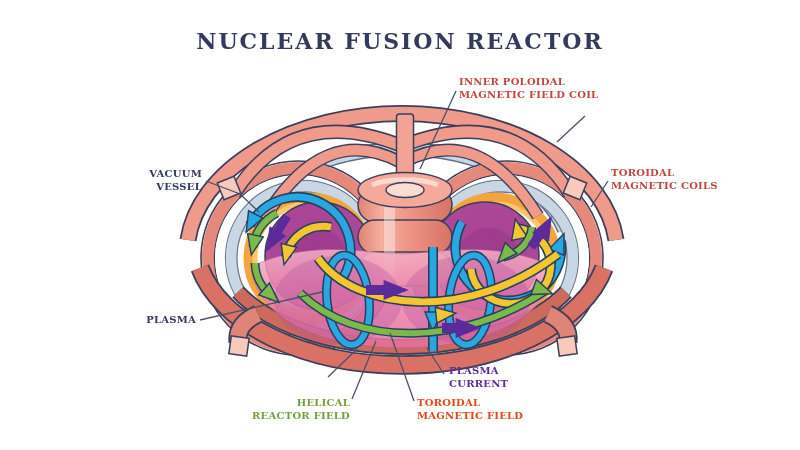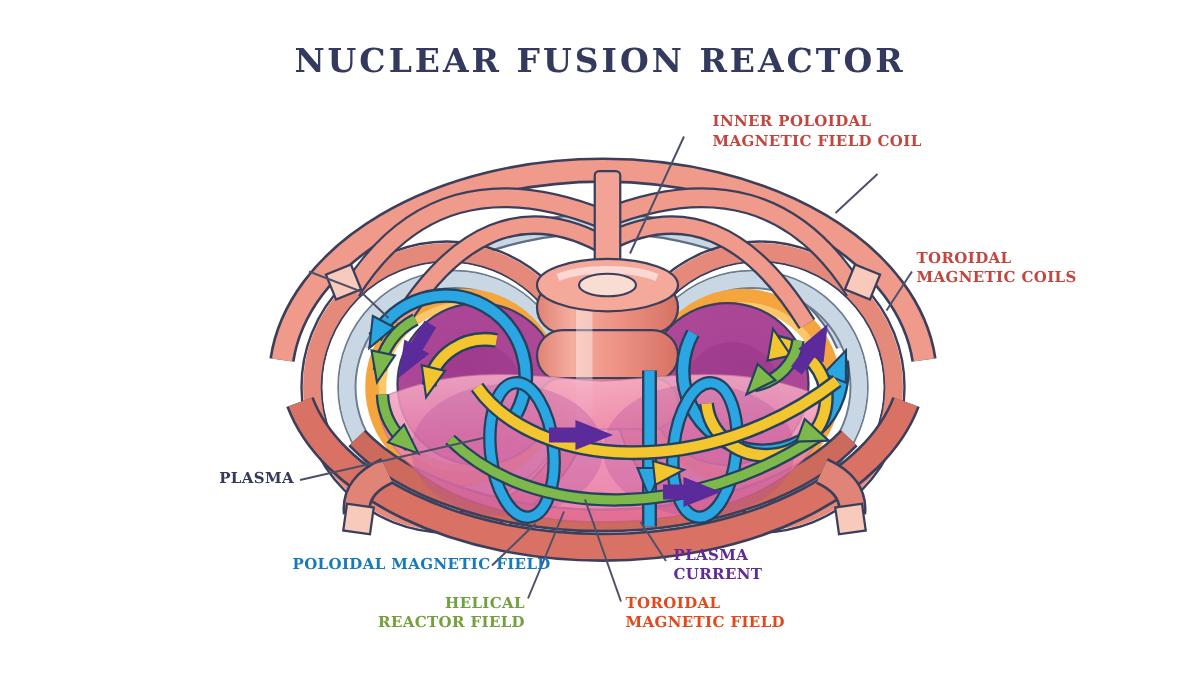--- a/index.html
+++ b/index.html
@@ -195,31 +195,32 @@
     <path d="M 200 320 L 322 292"></path>
     <path d="M 328 377 L 357 349"></path>
     <path d="M 352 399 L 376 341"></path>
     <path d="M 414 401 L 390 333"></path>
     <path d="M 444 374 L 427 348"></path>
   </g>
 </svg>
 
   <div class="ttl" style="color: rgb(51, 58, 94);">NUCLEAR FUSION REACTOR</div>
 
-  <div class="lbl" style="left: 459px; top: 75px; color: rgb(194, 70, 62); margin-left: 16px;">INNER POLOIDAL
+  <div class="lbl" style="left: 459px; top: 75px; color: rgb(194, 70, 62);">INNER POLOIDAL
 MAGNETIC FIELD COIL</div>
 
 
   <div class="lbl" style="left: 611px; top: 166px; color: rgb(194, 70, 62);">TOROIDAL
 MAGNETIC COILS</div>
 
+  <div class="lbl ra" style="left: 120px; width: 82px; top: 167px; color: rgb(51, 58, 94);">VACUUM
+VESSEL</div>
 
   <div class="lbl ra" style="left: 116px; width: 80px; top: 313px; color: rgb(51, 58, 94);">PLASMA</div>
 
-  <div class="lbl" style="left: 195px; top: 370px; color: rgb(20, 122, 188);">POLOIDAL MAGNETIC FIELD</div>
 
   <div class="lbl ra" style="left: 243px; width: 107px; top: 396px; color: rgb(114, 160, 60);">HELICAL
 REACTOR FIELD</div>
 
   <div class="lbl" style="left: 417px; top: 396px; color: rgb(226, 72, 26);">TOROIDAL
 MAGNETIC FIELD</div>
 
   <div class="lbl" style="left: 449px; top: 364px; color: rgb(94, 43, 151);">PLASMA
 CURRENT</div>
 </div>

